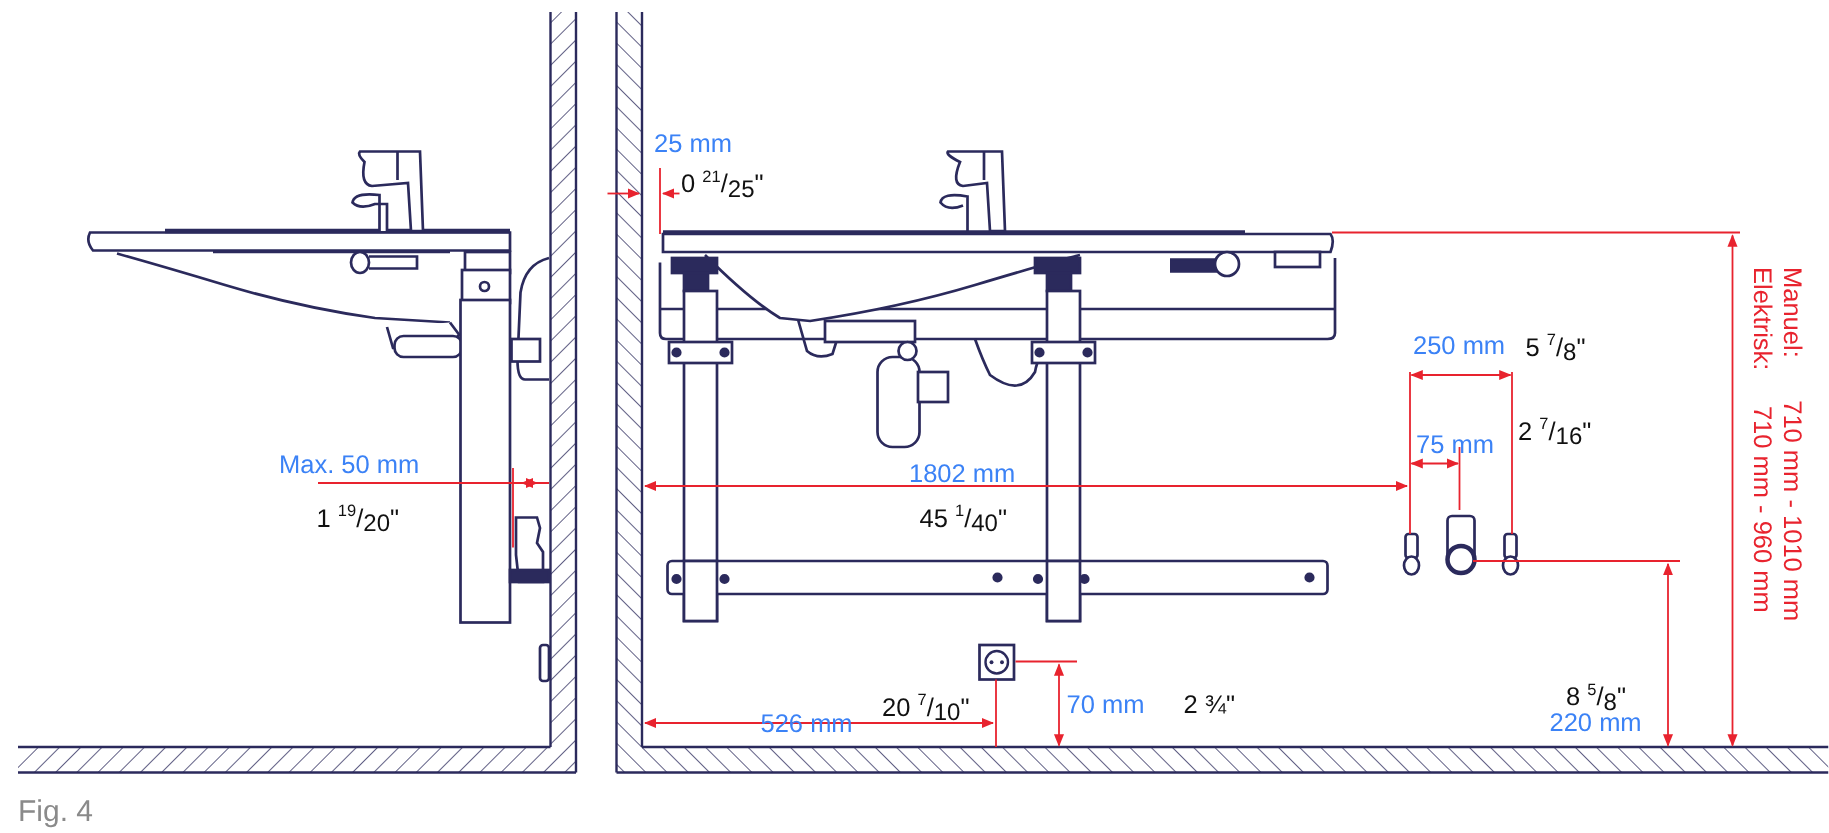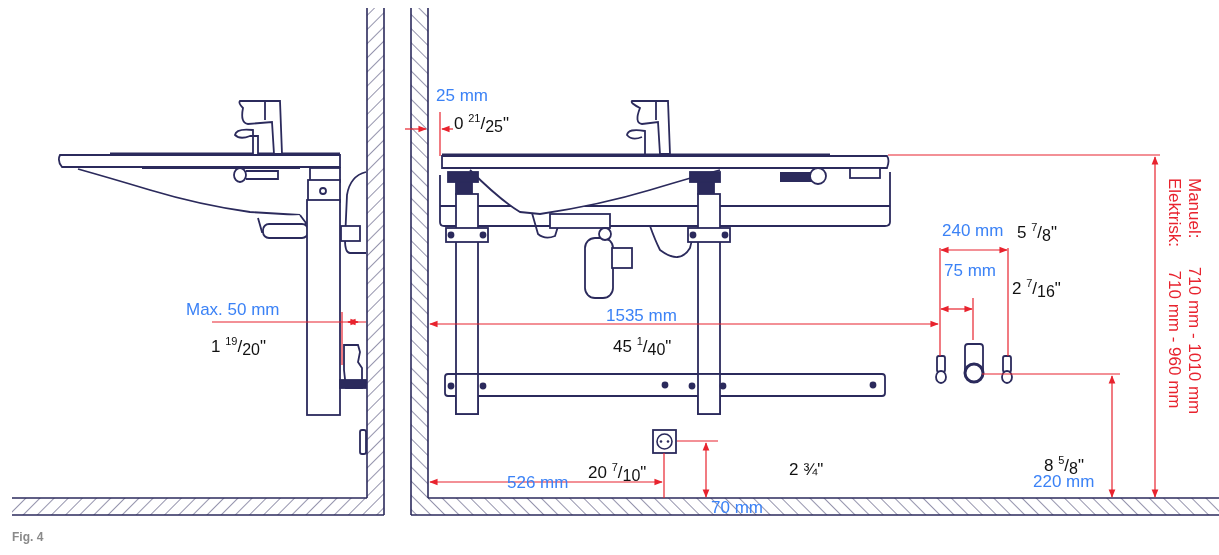--- a/index.html
+++ b/index.html
@@ -4,21 +4,21 @@
   <style>
     html, body { margin: 0; padding: 0; background: #ffffff; }
     body { width: 1219px; height: 555px; position: relative; overflow: hidden; font-family: "Liberation Sans", sans-serif; }
     #stage { position: absolute; left: 0; top: 0; width: 1219px; height: 555px; }
     .lbl { position: absolute; font-family: "Liberation Sans", sans-serif; font-size: 17px; line-height: 1; white-space: nowrap; }
     .red { color: #3b82f6; }
     .blk { color: #111111; }
     .frac sup { font-size: 11px; vertical-align: 7px; }
     .frac sub { font-size: 16px; vertical-align: -3px; }
     .vert { position: absolute; transform-origin: left top; transform: rotate(90deg); font-size: 17px; color: #e8232e; white-space: pre; line-height: 20px; }
-    .caption { position: absolute; left: 12px; top: 530px; font-size: 12px; color: #8a8a8a; font-weight: bold; }
+    .caption { position: absolute; left: 12px; top: 530px; font-size: 20px; color: #8a8a8a; }
   </style>
 </head>
 <body>
 
 <div id="stage">
   <svg width="1219" height="555" viewBox="0 0 1219 555" xmlns="http://www.w3.org/2000/svg">
     <defs>
       <pattern id="hatchL" patternUnits="userSpaceOnUse" width="10" height="10" patternTransform="rotate(45)">
         <line x1="0" y1="0" x2="0" y2="10" stroke="#2b2a5c" stroke-width="1"></line>
       </pattern>
@@ -202,45 +202,45 @@
     <sup>19</sup>/<sub>20</sub>"
   </div>
 
   
   <div class="lbl red" style="left:436px;top:87px;">25 mm</div>
   <div class="lbl blk frac" style="left:454px;top:113px;">
     <span>0</span>
     <sup>21</sup>/<sub>25</sub>"
   </div>
 
-  <div class="lbl red" style="left:606px;top:307px;">1535 mm</div>
+  <div class="lbl red" style="left:606px;top:307px;">1802 mm</div>
   <div class="lbl blk frac" style="left:613px;top:336px;">
     <span>45</span>
     <sup>1</sup>/<sub>40</sub>"
   </div>
 
-  <div class="lbl red" style="left:942px;top:222px;">240 mm</div>
+  <div class="lbl red" style="left:942px;top:222px;">250 mm</div>
   <div class="lbl blk frac" style="left:1017px;top:222px;">
     <span>5</span>
     <sup>7</sup>/<sub>8</sub>"
   </div>
 
-  <div class="lbl red" style="left:944px;top:262px;">75 mm</div>
+  <div class="lbl red" style="left:944px;top:288px;">75 mm</div>
   <div class="lbl blk frac" style="left:1012px;top:278px;">
     <span>2</span>
     <sup>7</sup>/<sub>16</sub>"
   </div>
 
   <div class="lbl red" style="left:507px;top:474px;">526 mm</div>
   <div class="lbl blk frac" style="left:588px;top:462px;">
     <span>20</span>
     <sup>7</sup>/<sub>10</sub>"
   </div>
 
-  <div class="lbl red" style="left:711px;top:461px;margin-top:38px;">70 mm</div>
+  <div class="lbl red" style="left:711px;top:461px;">70 mm</div>
   <div class="lbl blk" style="left:789px;top:461px;"><span>2 ¾</span>"</div>
 
   <div class="lbl red" style="left:1033px;top:428px;margin-top:45px;">220 mm</div>
   <div class="lbl blk frac" style="left:1044px;top:455px;">
     <span>8</span>
     <sup>5</sup>/<sub>8</sub>"
   </div>
 
   
   <div class="vert" style="left:1204px;top:178px;"><span>Manuel:</span>      <span>710 mm - 1010 mm</span>

